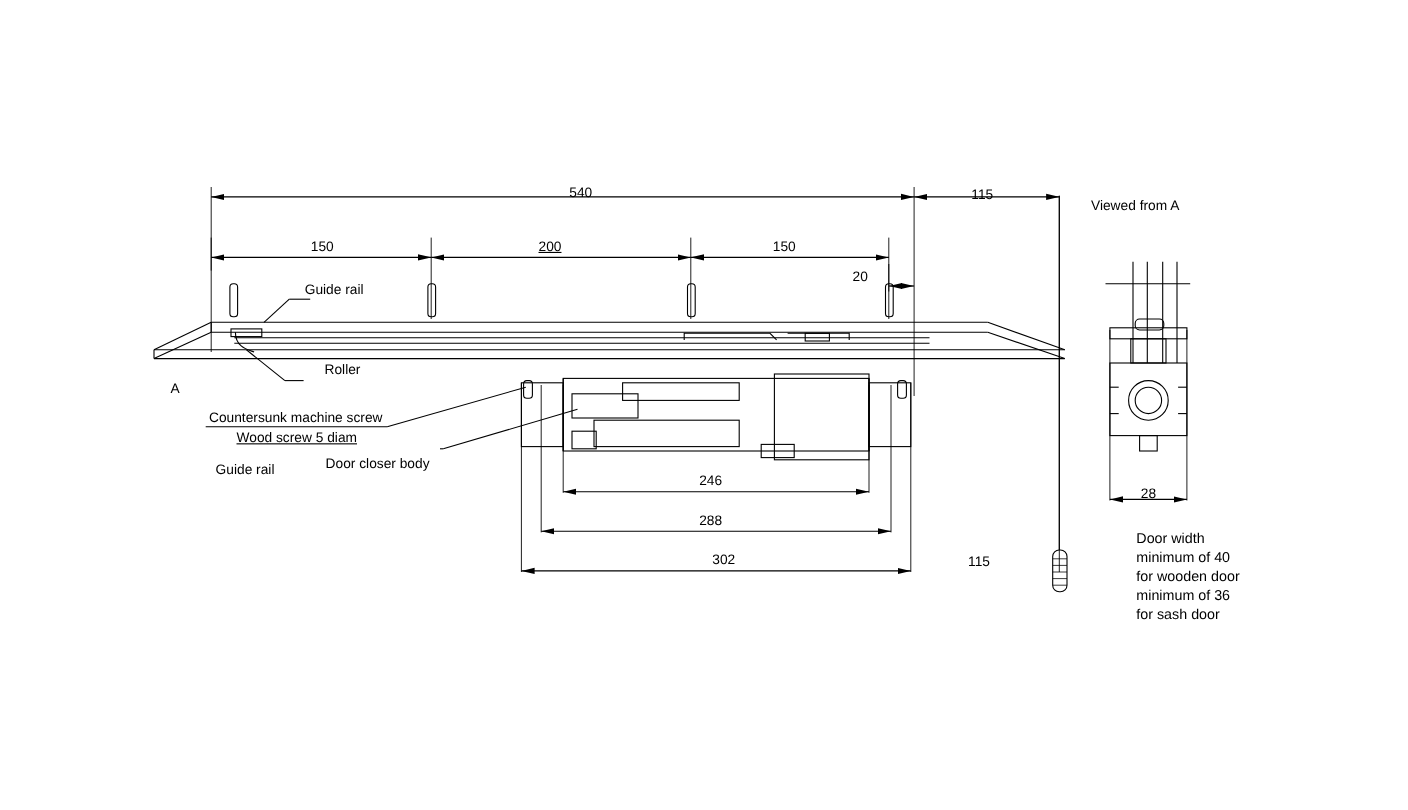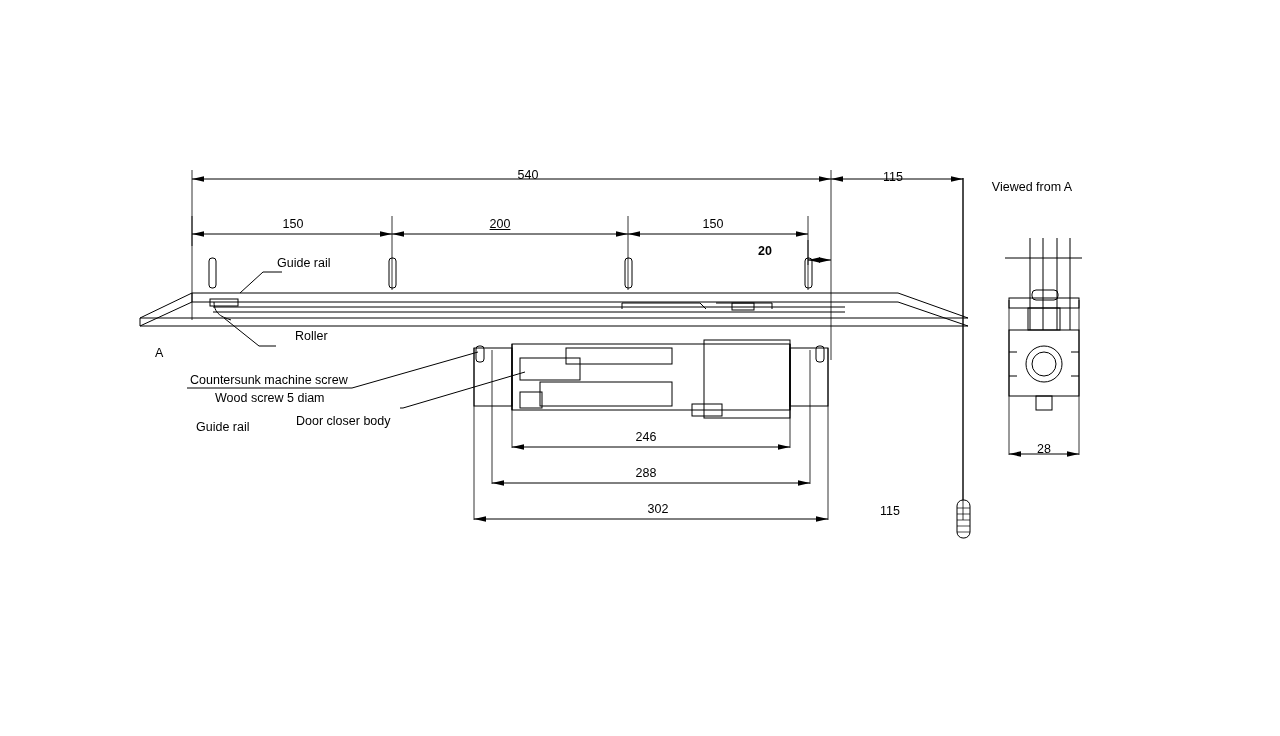--- a/index.html
+++ b/index.html
@@ -182,40 +182,45 @@
   <div class="lbl dim center" style="left:893px; top:169px;">115</div>
 
   <div class="lbl center" style="left:1032px; top:179px;">Viewed from A</div>
 
   <div class="lbl dim center" style="left:293px; top:216px;">150</div>
 
   <div class="lbl dim center" style="left:500px; top:216px;text-decoration:underline;">200</div>
 
   <div class="lbl dim center" style="left:713px; top:216px;">150</div>
 
-  <div class="lbl dim center" style="left:765px; top:243px;font-weight:bold;">20</div>
+  <div class="lbl dim center" style="left:782px; top:243px;">20</div>
 
   <div class="lbl" style="left:277px; top:255px;">Guide rail</div>
 
   <div class="lbl" style="left:155px; top:345px;">A</div>
 
   <div class="lbl" style="left:260px; top:328px;margin-left:35px;">Roller</div>
 
   <div class="lbl" style="left:190px; top:372px;">Countersunk machine screw</div>
 
-  <div class="lbl" style="left:215px; top:390px;">Wood screw 5 diam</div>
+  <div class="lbl" style="left:215px; top:390px;text-decoration:underline;">Wood screw 5 diam</div>
 
   <div class="lbl" style="left:196px; top:419px;">Guide rail</div>
 
   <div class="lbl" style="left:296px; top:413px;">Door closer body</div>
 
   <div class="lbl dim center" style="left:646px; top:429px;">246</div>
 
   <div class="lbl dim center" style="left:646px; top:465px;">288</div>
 
   <div class="lbl dim center" style="left:644px; top:501px;margin-left:14px;">302</div>
 
   <div class="lbl dim center" style="left:890px; top:503px;">115</div>
 
   <div class="lbl dim center" style="left:1044px; top:441px;">28</div>
 
+  <div class="lbl multiline" style="left:1033px; top:481px;">Door width
+minimum of 40
+for wooden door
+minimum of 36
+for sash door</div>
 
 </div>
 
 </body></html>

